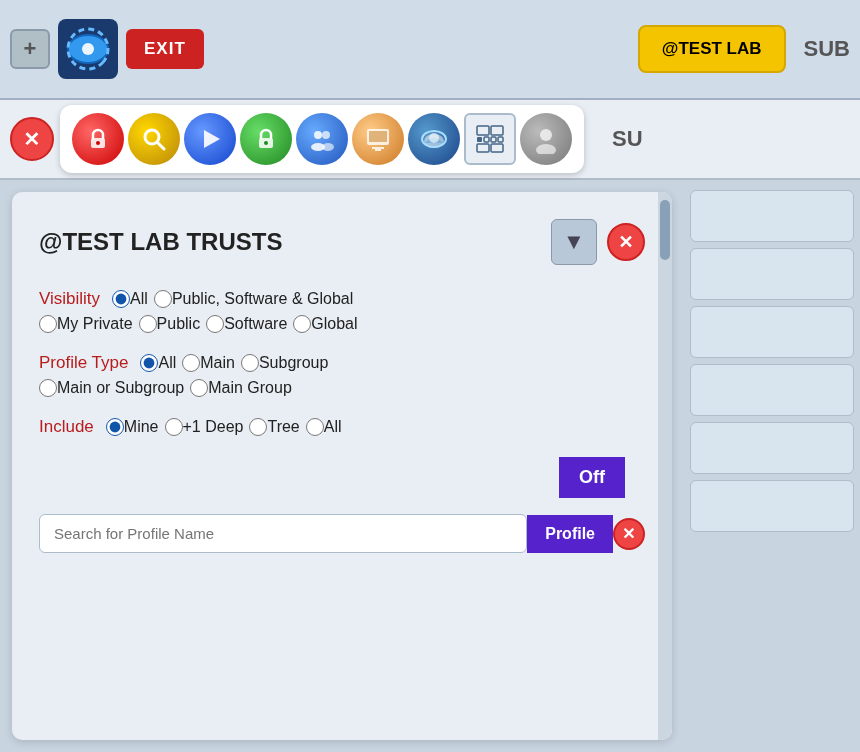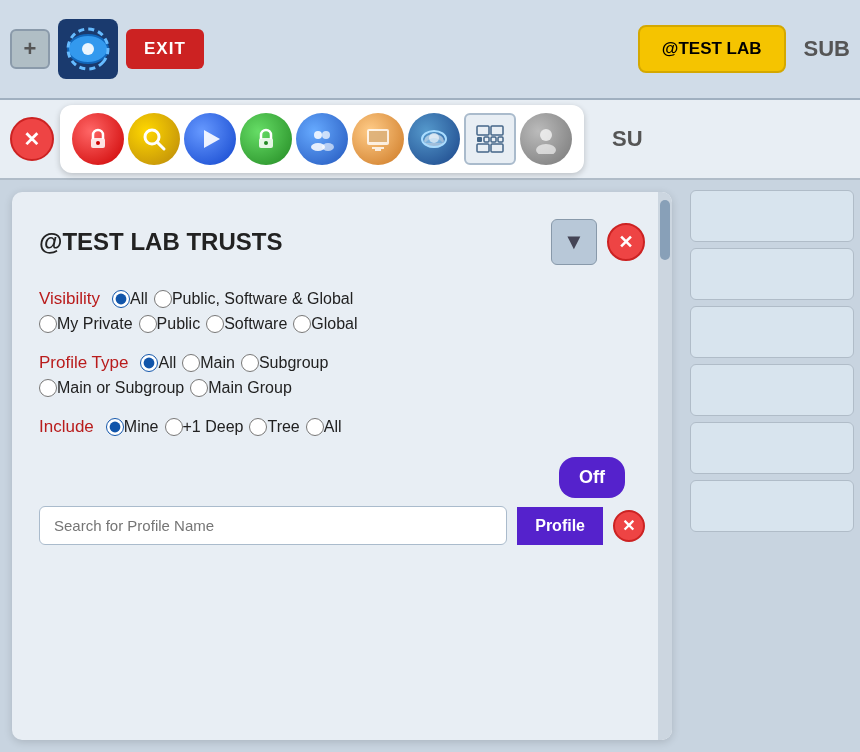--- a/index.html
+++ b/index.html
@@ -291,35 +291,34 @@
       accent-color: #1155aa;
     }
 
     
     .off-btn {
       background: #5522cc;
       color: white;
       font-weight: bold;
       font-size: 18px;
       padding: 10px 20px;
-      border-radius: 16px;
+      border-radius: 0;
       cursor: pointer;
       border: none;
       display: block;
       margin-left: auto;
       margin-top: 10px;
       margin-right: 20px;
     }
 
     
     .search-row {
       display: flex;
       align-items: center;
-      gap: 10px;
-      margin-top: 8px;
+      margin-top: 16px;
     }
 
     .search-input {
       flex: 1;
       padding: 10px 14px;
       font-size: 15px;
       border: 1px solid #aabbcc;
       border-radius: 6px;
       background: white;
       color: #888;

